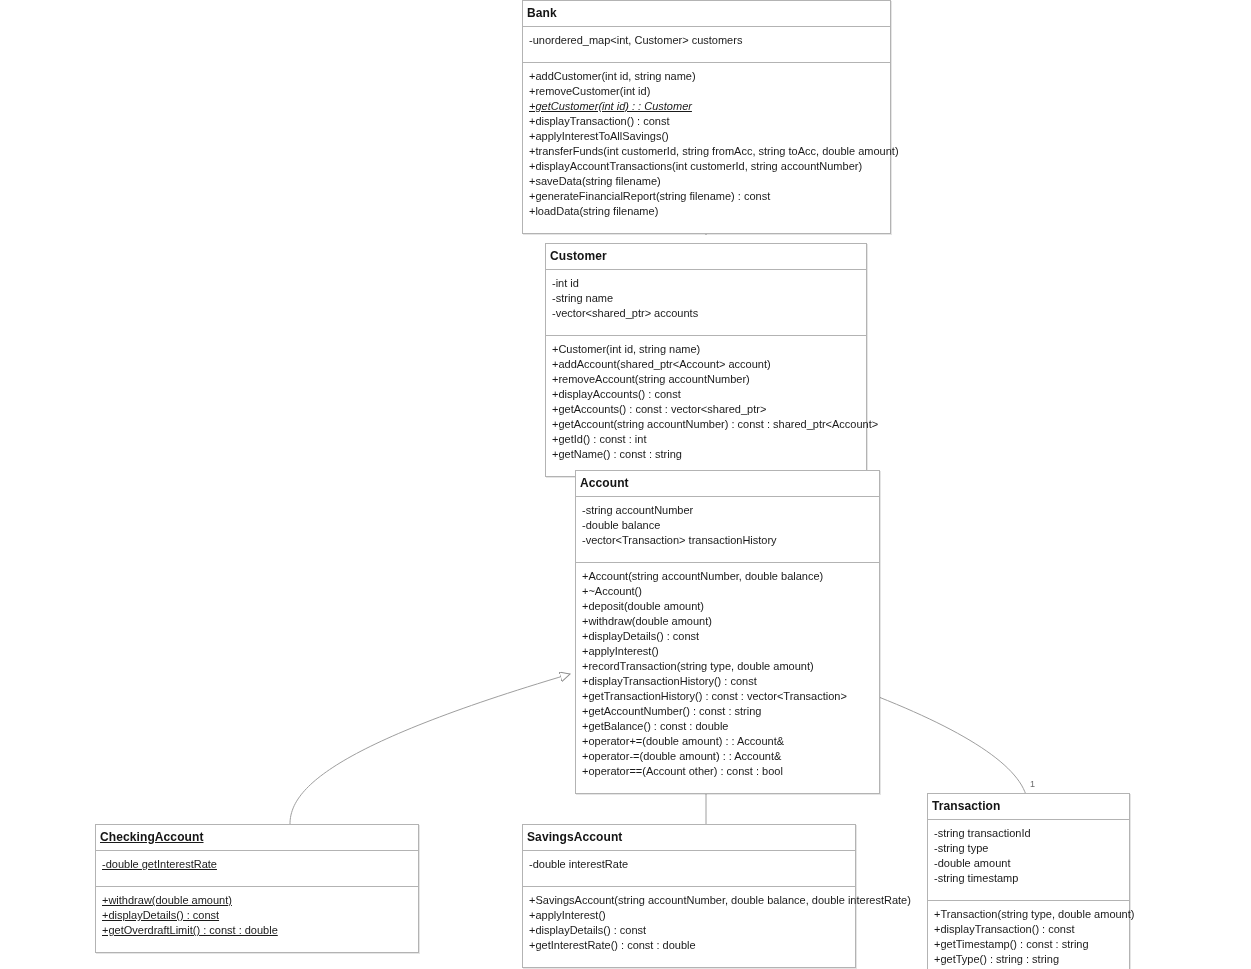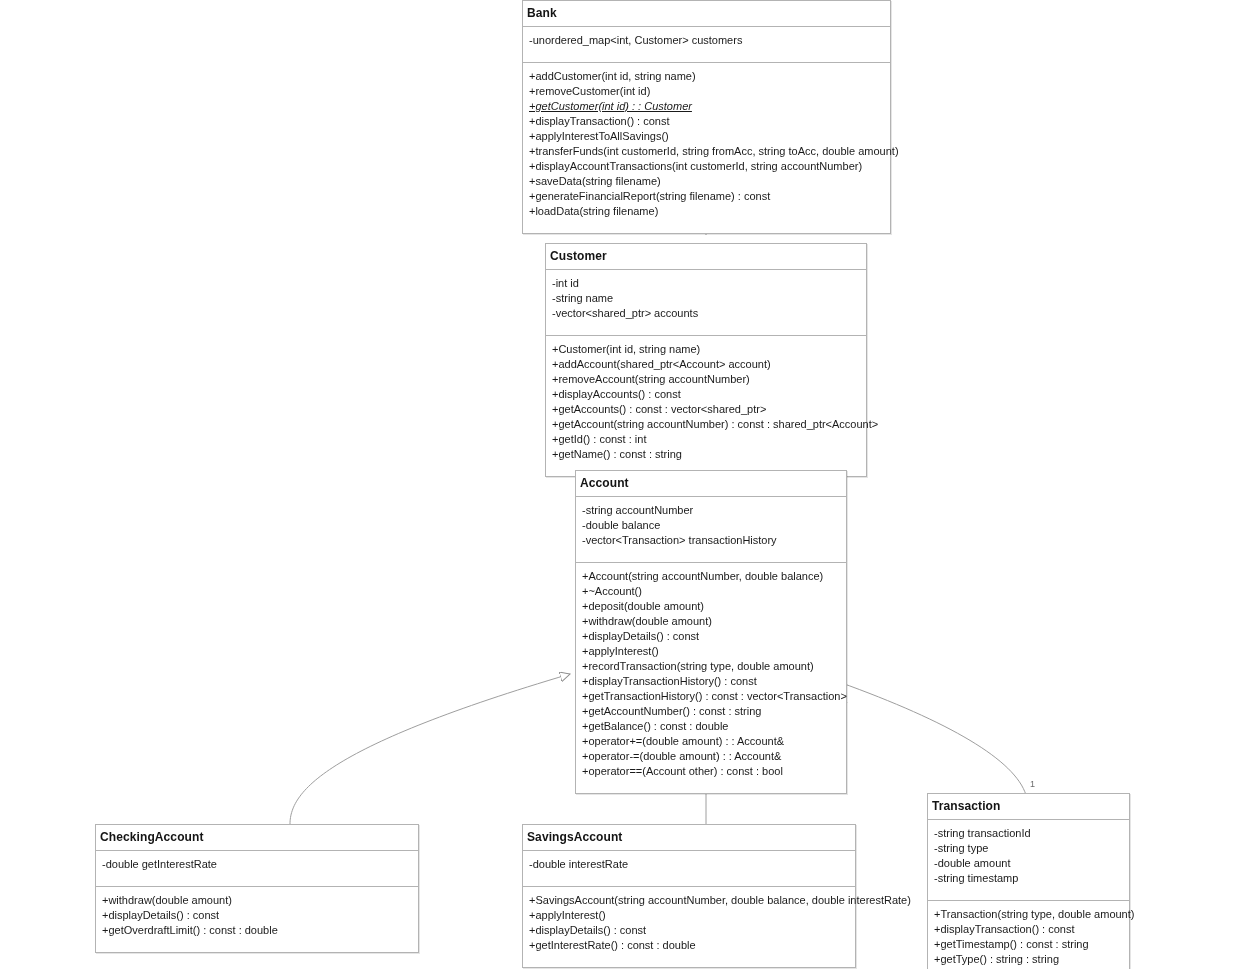--- a/index.html
+++ b/index.html
@@ -132,21 +132,21 @@
       <div class="uml-member">+addAccount(shared_ptr&lt;Account&gt; account)</div>
       <div class="uml-member">+removeAccount(string accountNumber)</div>
       <div class="uml-member">+displayAccounts() : const</div>
       <div class="uml-member">+getAccounts() : const : vector&lt;shared_ptr&gt;</div>
       <div class="uml-member">+getAccount(string accountNumber) : const : shared_ptr&lt;Account&gt;</div>
       <div class="uml-member">+getId() : const : int</div>
       <div class="uml-member">+getName() : const : string</div>
     </div>
   </div>
 
-  <div class="uml-class" style="left:575px; top:470px; width:272px;">
+  <div class="uml-class" style="left:575px; top:470px; width:305px;">
     <div class="uml-title">Account</div>
     <div class="uml-compartment uml-attrs">
       <div class="uml-member">-string accountNumber</div>
       <div class="uml-member">-double balance</div>
       <div class="uml-member">-vector&lt;Transaction&gt; transactionHistory</div>
     </div>
     <div class="uml-compartment uml-methods">
       <div class="uml-member">+Account(string accountNumber, double balance)</div>
       <div class="uml-member">+~Account()</div>
       <div class="uml-member">+deposit(double amount)</div>
@@ -157,21 +157,21 @@
       <div class="uml-member">+displayTransactionHistory() : const</div>
       <div class="uml-member">+getTransactionHistory() : const : vector&lt;Transaction&gt;</div>
       <div class="uml-member">+getAccountNumber() : const : string</div>
       <div class="uml-member">+getBalance() : const : double</div>
       <div class="uml-member">+operator+=(double amount) : : Account&amp;</div>
       <div class="uml-member">+operator-=(double amount) : : Account&amp;</div>
       <div class="uml-member">+operator==(Account other) : const : bool</div>
     </div>
   </div>
 
-  <div class="uml-class" style="left:95px; top:824px; width:324px;">
+  <div class="uml-class" style="left:95px; top:824px; width:324px;text-decoration:underline;">
     <div class="uml-title">CheckingAccount</div>
     <div class="uml-compartment uml-attrs">
       <div class="uml-member">-double getInterestRate</div>
     </div>
     <div class="uml-compartment uml-methods">
       <div class="uml-member">+withdraw(double amount)</div>
       <div class="uml-member">+displayDetails() : const</div>
       <div class="uml-member">+getOverdraftLimit() : const : double</div>
     </div>
   </div>

